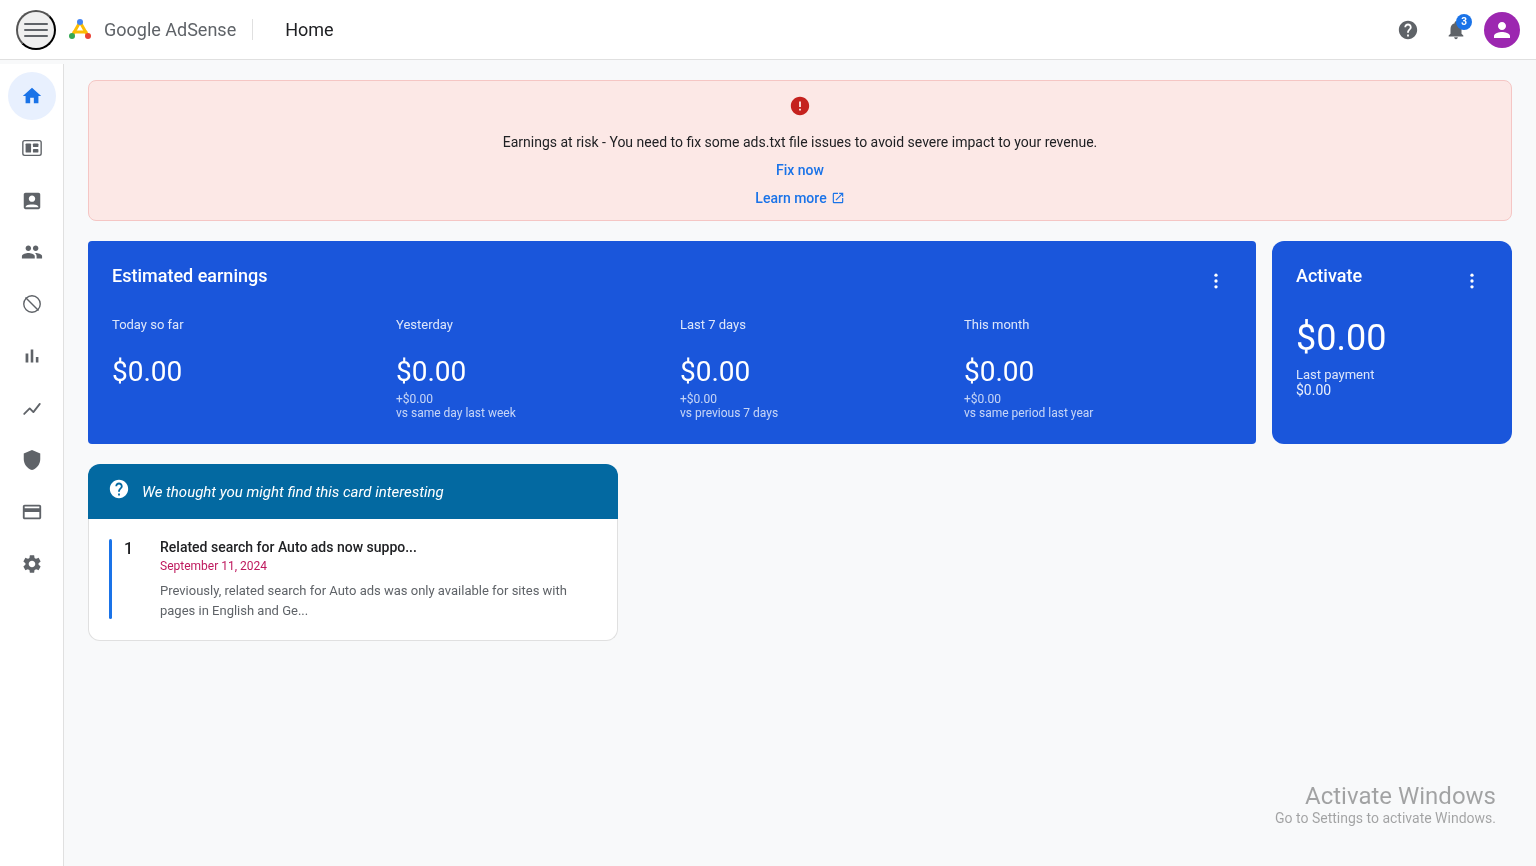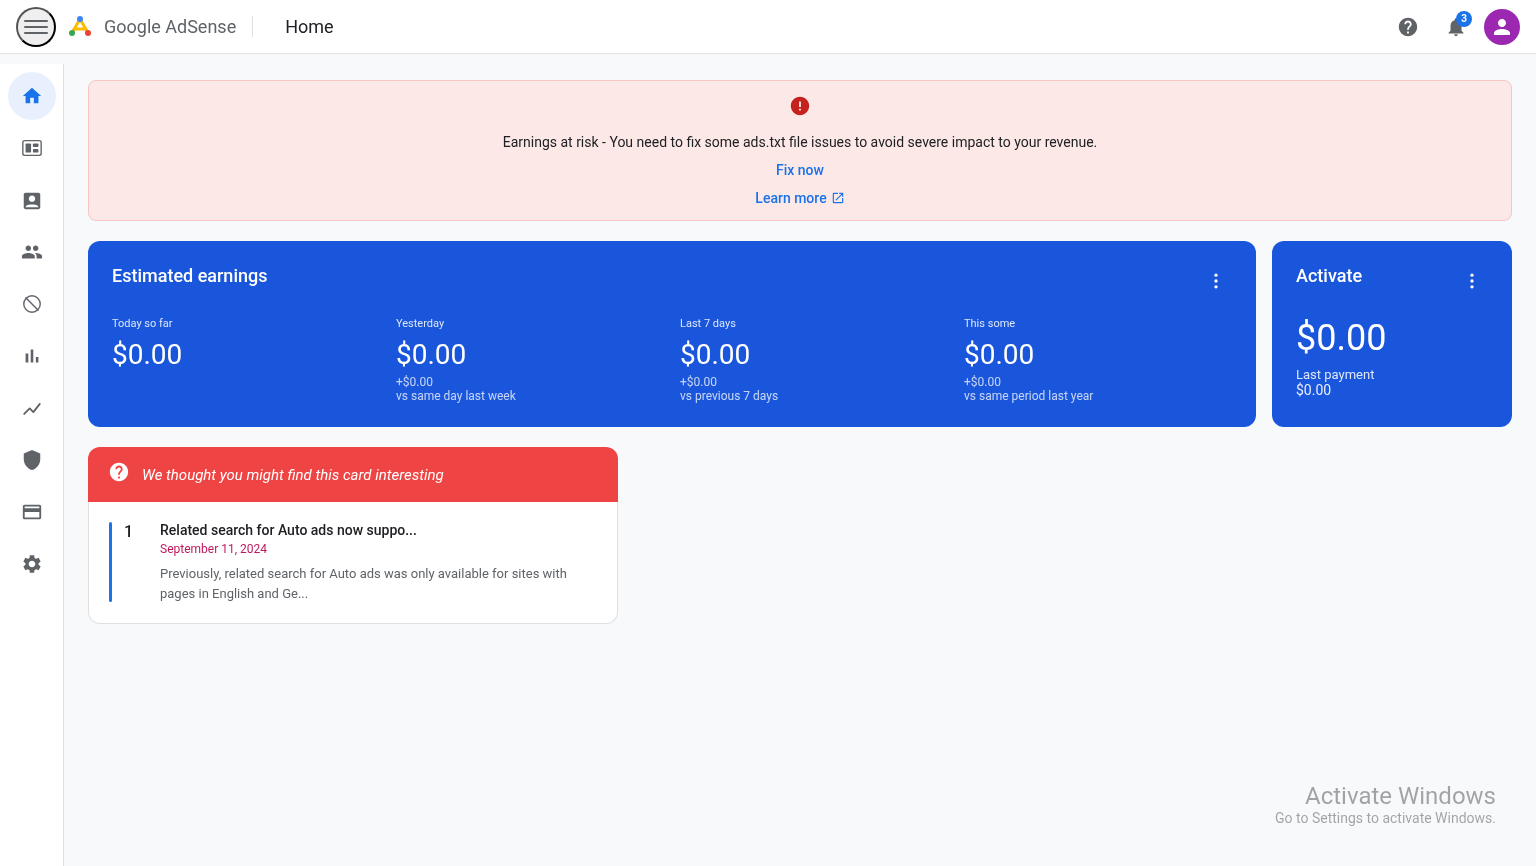--- a/index.html
+++ b/index.html
@@ -2,21 +2,21 @@
 <html><head>
   <meta charset="utf-8">
   <style>
     * { box-sizing: border-box; margin: 0; padding: 0; }
     body { font-family: 'Roboto', Arial, sans-serif; background: #f8f9fa; color: #202124; height: 866px; overflow: hidden; }
 
     
     .top-nav {
       display: flex;
       align-items: center;
-      height: 54px;
+      height: 60px;
       background: #fff;
       border-bottom: 1px solid #e0e0e0;
       padding: 0 16px;
       position: fixed;
       top: 0; left: 0; right: 0;
       z-index: 100;
     }
     .nav-menu-btn {
       width: 40px; height: 40px;
       display: flex; align-items: center; justify-content: center;
@@ -138,21 +138,21 @@
     .cards-row {
       display: flex;
       gap: 16px;
       margin-bottom: 20px;
     }
 
     
     .earnings-card {
       flex: 1;
       background: #1a56db;
-      border-radius: 12px;
+      border-radius: 4px;
       padding: 24px;
       color: #fff;
       position: relative;
     }
     .card-header {
       display: flex;
       justify-content: space-between;
       align-items: flex-start;
       margin-bottom: 20px;
     }
@@ -167,23 +167,23 @@
       width: 32px; height: 32px;
       display: flex; align-items: center; justify-content: center;
       border-radius: 50%;
     }
     .earnings-grid {
       display: grid;
       grid-template-columns: repeat(4, 1fr);
       gap: 16px;
     }
     .earnings-col .label {
-      font-size: 11px;
+      font-size: 13px;
       opacity: 0.85;
-      margin-bottom: 8px;
+      margin-bottom: 23px;
     }
     .earnings-col .amount {
       font-size: 28px;
       font-weight: 400;
       margin-bottom: 4px;
     }
     .earnings-col .sub {
       font-size: 12px;
       opacity: 0.75;
     }
@@ -206,21 +206,21 @@
       font-size: 13px;
       opacity: 0.85;
     }
     .last-payment-amount {
       font-size: 14px;
       opacity: 0.9;
     }
 
     
     .interesting-banner {
-      background: #ef4444;
+      background: #0369a1;
       border-radius: 12px 12px 0 0;
       padding: 14px 20px;
       display: flex;
       align-items: center;
       gap: 12px;
       color: #fff;
       font-size: 15px;
       font-style: italic;
       text-align: right;
     }
@@ -473,21 +473,21 @@
           </div>
 
           <div class="earnings-col">
             <div class="label">Last 7 days</div>
             <div class="amount">$0.00</div>
             <div class="sub">+$0.00</div>
             <div class="sub">vs previous 7 days</div>
           </div>
 
           <div class="earnings-col">
-            <div class="label">This some</div>
+            <div class="label">This month</div>
             <div class="amount">$0.00</div>
             <div class="sub">+$0.00</div>
             <div class="sub">vs same period last year</div>
           </div>
         </div>
       </div>
 
       <div class="balance-card">
         <div class="card-header">
           <span class="card-title">Activate</span>

